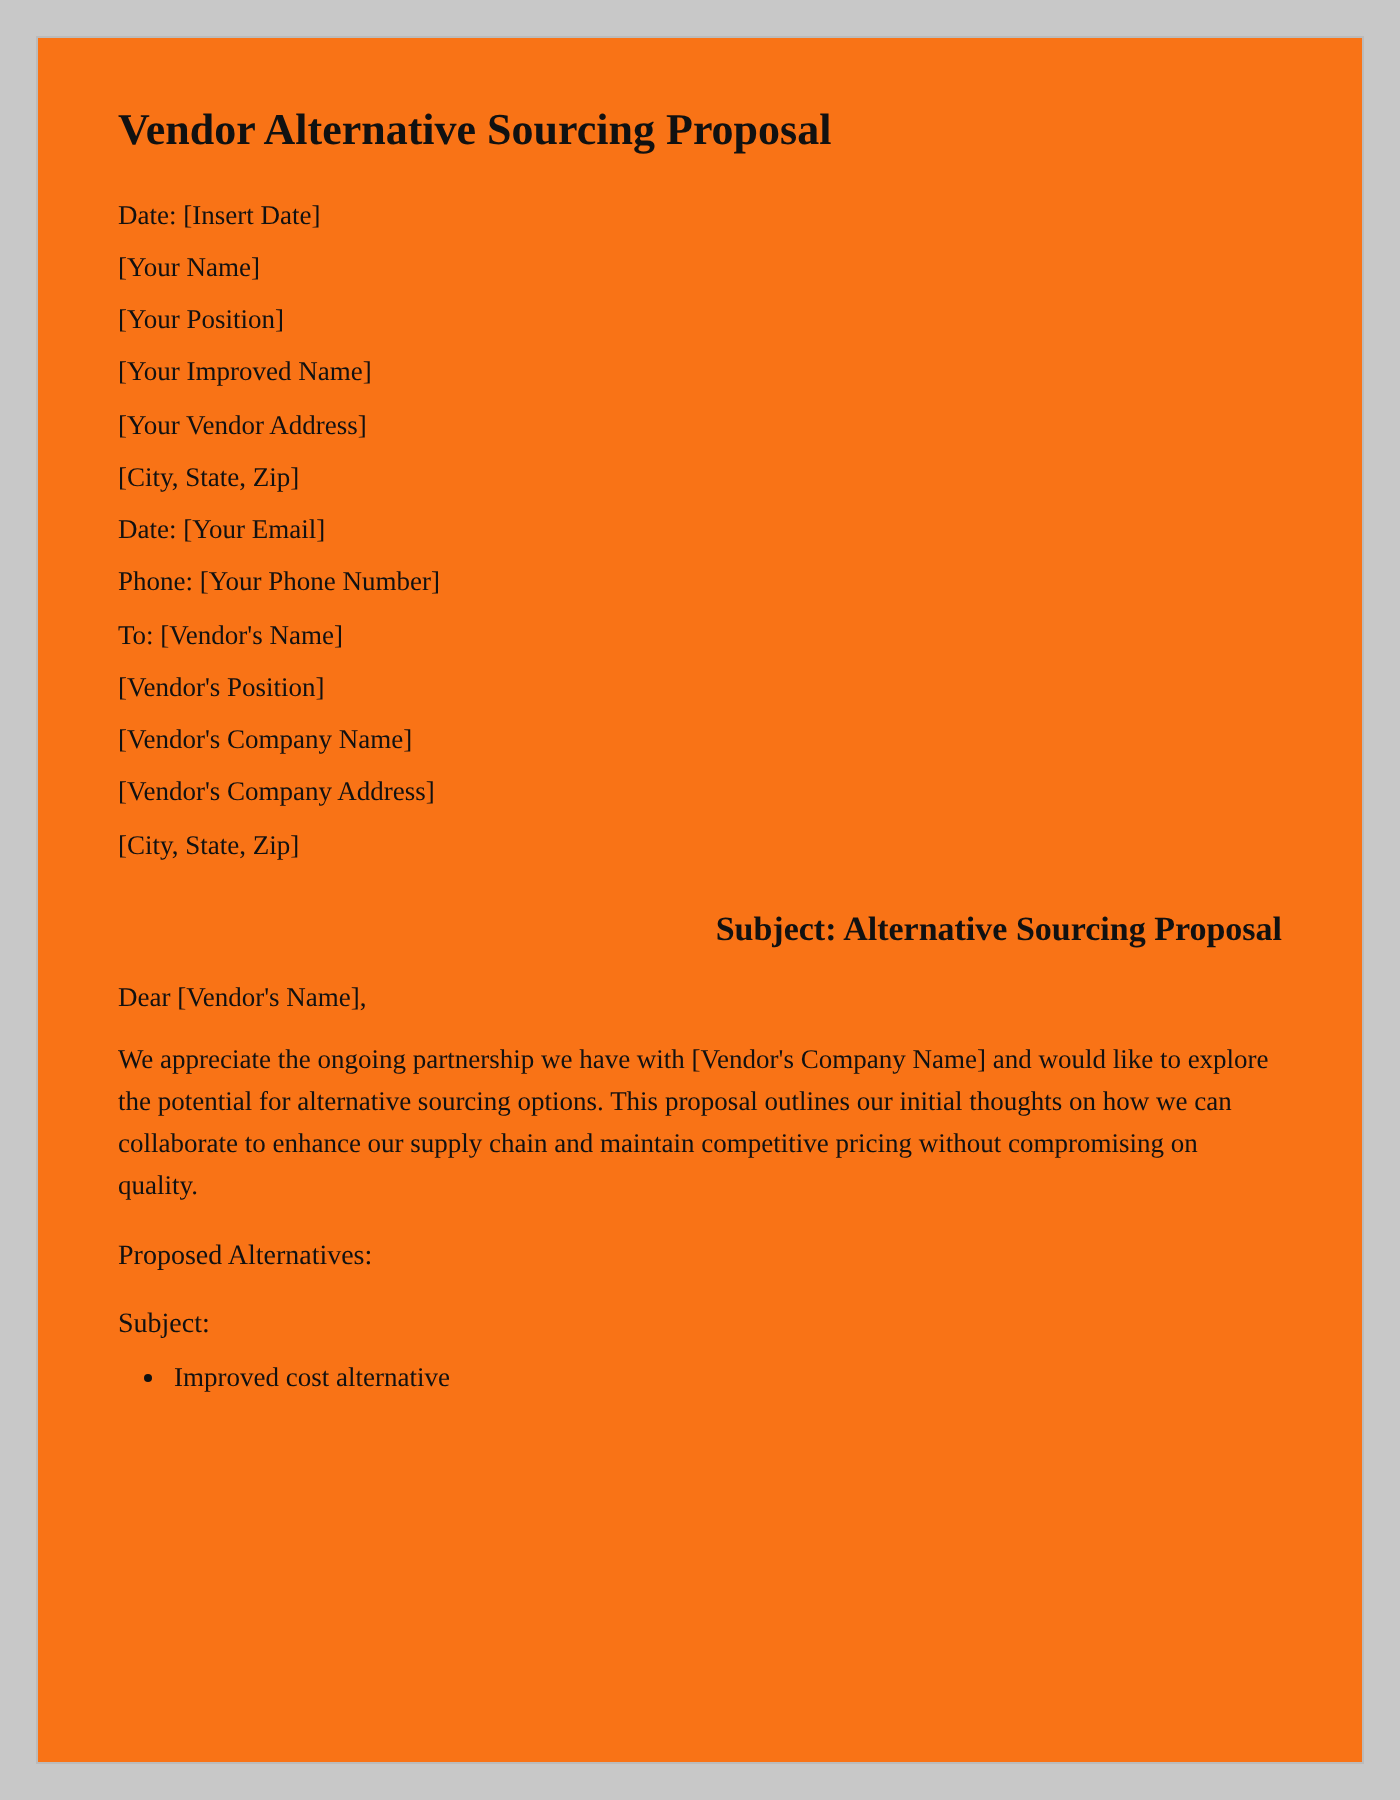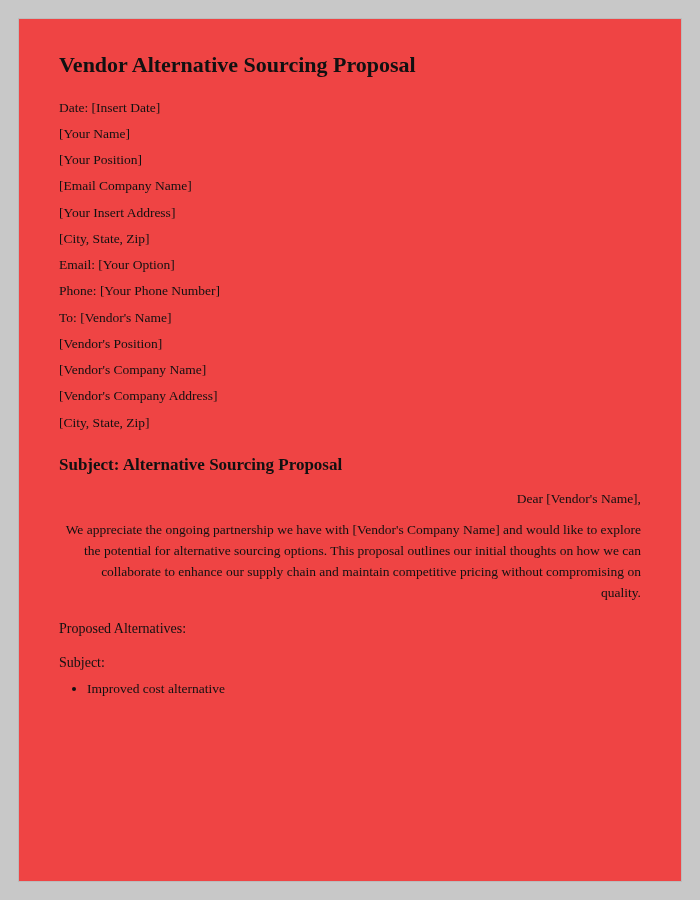--- a/index.html
+++ b/index.html
@@ -13,21 +13,21 @@
       height: 900px;
       background: #c8c8c8;
       display: flex;
       align-items: flex-start;
       justify-content: center;
       padding: 18px;
       font-family: Georgia, 'Times New Roman', Times, serif;
     }
 
     .document {
-      background: #ef4444;
+      background: #f97316;
       width: 100%;
       min-height: 864px;
       padding: 32px 40px 32px 40px;
       border: 1px solid #bbb;
       overflow: hidden;
     }
 
     .doc-title {
       font-size: 22px;
       font-weight: bold;
@@ -46,28 +46,28 @@
     .section-gap {
       margin-top: 4px;
     }
 
     .subject-line {
       font-size: 17px;
       font-weight: bold;
       margin-top: 22px;
       margin-bottom: 14px;
       color: #111;
+      text-align: right;
     }
 
     .body-text {
       font-size: 13.5px;
       color: #111;
       line-height: 1.55;
       margin-bottom: 10px;
-      text-align: right;
     }
 
     .section-heading {
       font-size: 14px;
       font-weight: normal;
       margin-top: 18px;
       margin-bottom: 8px;
       color: #111;
     }
 
@@ -87,24 +87,24 @@
 </head>
 <body>
 
 <div class="document">
 
   <h1 class="doc-title">Vendor Alternative Sourcing Proposal</h1>
 
   <div class="meta-line">Date: [Insert Date]</div>
   <div class="meta-line section-gap">[Your Name]</div>
   <div class="meta-line">[Your Position]</div>
-  <div class="meta-line">[Email Company Name]</div>
-  <div class="meta-line">[Your Insert Address]</div>
+  <div class="meta-line">[Your Improved Name]</div>
+  <div class="meta-line">[Your Vendor Address]</div>
   <div class="meta-line">[City, State, Zip]</div>
-  <div class="meta-line">Email: [Your Option]</div>
+  <div class="meta-line">Date: [Your Email]</div>
   <div class="meta-line">Phone: [Your Phone Number]</div>
   <div class="meta-line section-gap">To: [Vendor's Name]</div>
   <div class="meta-line">[Vendor's Position]</div>
   <div class="meta-line">[Vendor's Company Name]</div>
   <div class="meta-line">[Vendor's Company Address]</div>
   <div class="meta-line">[City, State, Zip]</div>
 
   <h2 class="subject-line">Subject: Alternative Sourcing Proposal</h2>
 
   <p class="body-text">Dear [Vendor's Name],</p>

